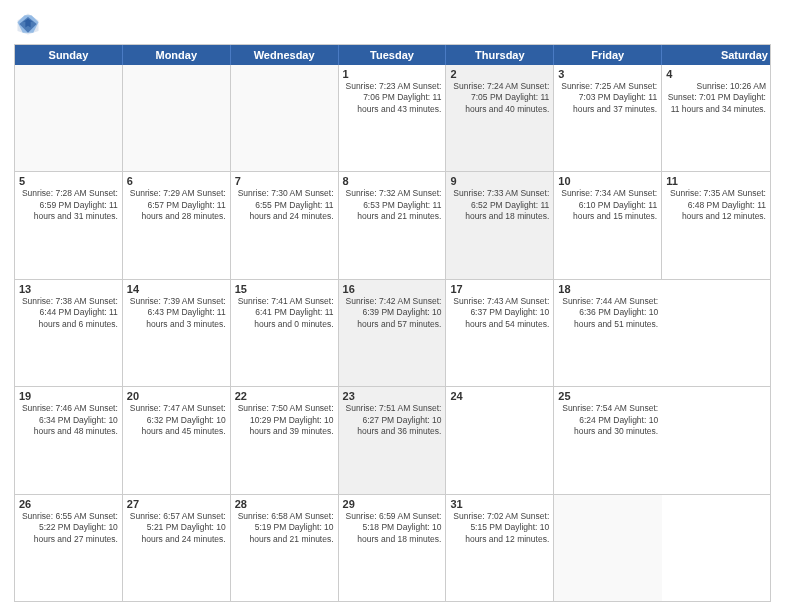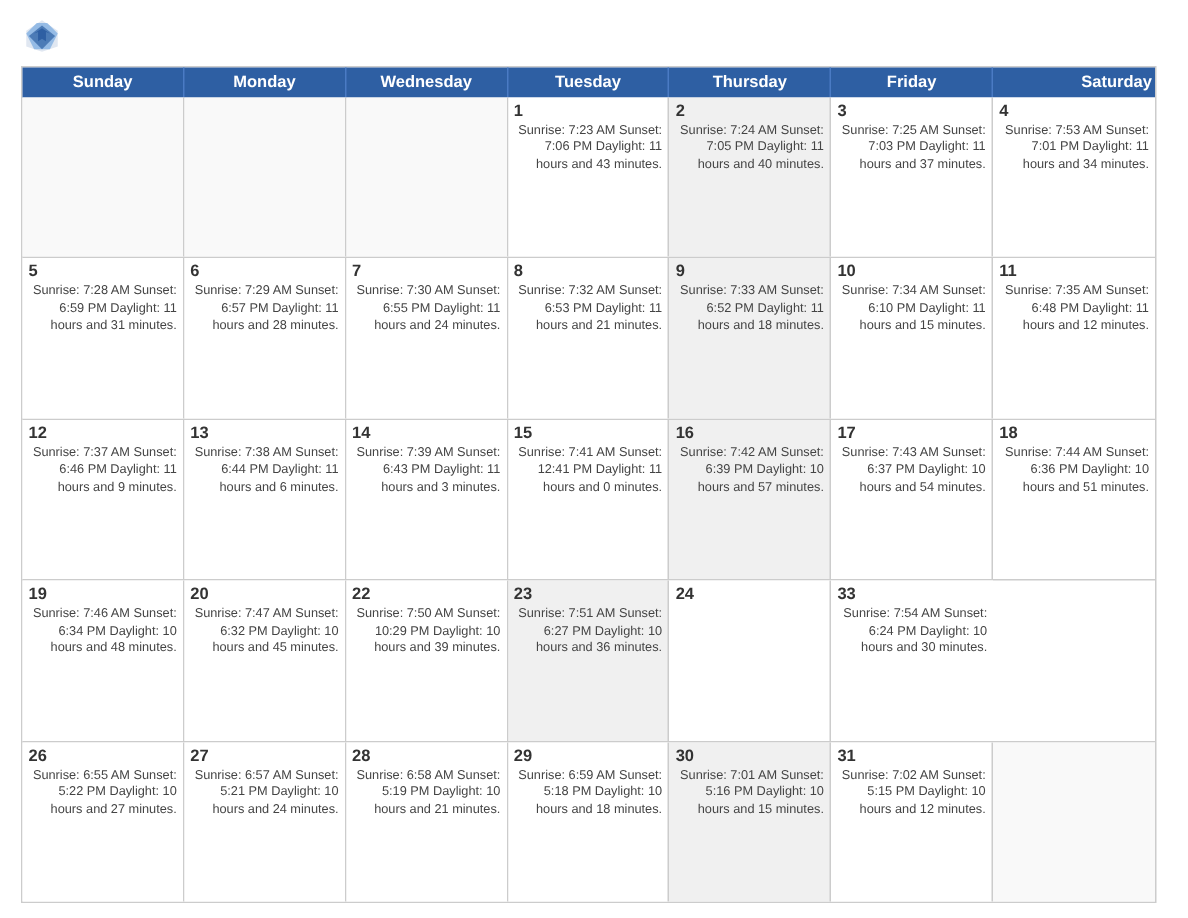--- a/index.html
+++ b/index.html
@@ -175,21 +175,21 @@
           </div>
           <div class="cal-cell">
             <div class="day-number">3</div>
             <div class="day-info">Sunrise: 7:25 AM
 Sunset: 7:03 PM
 Daylight: 11 hours
 and 37 minutes.</div>
           </div>
           <div class="cal-cell">
             <div class="day-number">4</div>
-            <div class="day-info">Sunrise: 7:53 AM
+            <div class="day-info">Sunrise: 10:26 AM
 Sunset: 7:01 PM
 Daylight: 11 hours
 and 34 minutes.</div>
           </div>
         </div>
         <div class="cal-week">
           <div class="cal-cell">
             <div class="day-number">5</div>
             <div class="day-info">Sunrise: 7:28 AM
 Sunset: 6:59 PM
@@ -234,44 +234,37 @@
           <div class="cal-cell">
             <div class="day-number">11</div>
             <div class="day-info">Sunrise: 7:35 AM
 Sunset: 6:48 PM
 Daylight: 11 hours
 and 12 minutes.</div>
           </div>
         </div>
         <div class="cal-week">
           <div class="cal-cell">
-            <div class="day-number">12</div>
-            <div class="day-info">Sunrise: 7:37 AM
-Sunset: 6:46 PM
-Daylight: 11 hours
-and 9 minutes.</div>
-          </div>
-          <div class="cal-cell">
             <div class="day-number">13</div>
             <div class="day-info">Sunrise: 7:38 AM
 Sunset: 6:44 PM
 Daylight: 11 hours
 and 6 minutes.</div>
           </div>
           <div class="cal-cell">
             <div class="day-number">14</div>
             <div class="day-info">Sunrise: 7:39 AM
 Sunset: 6:43 PM
 Daylight: 11 hours
 and 3 minutes.</div>
           </div>
           <div class="cal-cell">
             <div class="day-number">15</div>
             <div class="day-info">Sunrise: 7:41 AM
-Sunset: 12:41 PM
+Sunset: 6:41 PM
 Daylight: 11 hours
 and 0 minutes.</div>
           </div>
           <div class="cal-cell shaded">
             <div class="day-number">16</div>
             <div class="day-info">Sunrise: 7:42 AM
 Sunset: 6:39 PM
 Daylight: 10 hours
 and 57 minutes.</div>
           </div>
@@ -316,21 +309,21 @@
             <div class="day-number">23</div>
             <div class="day-info">Sunrise: 7:51 AM
 Sunset: 6:27 PM
 Daylight: 10 hours
 and 36 minutes.</div>
           </div>
           <div class="cal-cell">
             <div class="day-number">24</div>
           </div>
           <div class="cal-cell">
-            <div class="day-number">33</div>
+            <div class="day-number">25</div>
             <div class="day-info">Sunrise: 7:54 AM
 Sunset: 6:24 PM
 Daylight: 10 hours
 and 30 minutes.</div>
           </div>
         </div>
         <div class="cal-week">
           <div class="cal-cell">
             <div class="day-number">26</div>
             <div class="day-info">Sunrise: 6:55 AM
@@ -351,27 +344,20 @@
 Sunset: 5:19 PM
 Daylight: 10 hours
 and 21 minutes.</div>
           </div>
           <div class="cal-cell">
             <div class="day-number">29</div>
             <div class="day-info">Sunrise: 6:59 AM
 Sunset: 5:18 PM
 Daylight: 10 hours
 and 18 minutes.</div>
-          </div>
-          <div class="cal-cell shaded">
-            <div class="day-number">30</div>
-            <div class="day-info">Sunrise: 7:01 AM
-Sunset: 5:16 PM
-Daylight: 10 hours
-and 15 minutes.</div>
           </div>
           <div class="cal-cell">
             <div class="day-number">31</div>
             <div class="day-info">Sunrise: 7:02 AM
 Sunset: 5:15 PM
 Daylight: 10 hours
 and 12 minutes.</div>
           </div>
           <div class="cal-cell empty"></div>
         </div>

